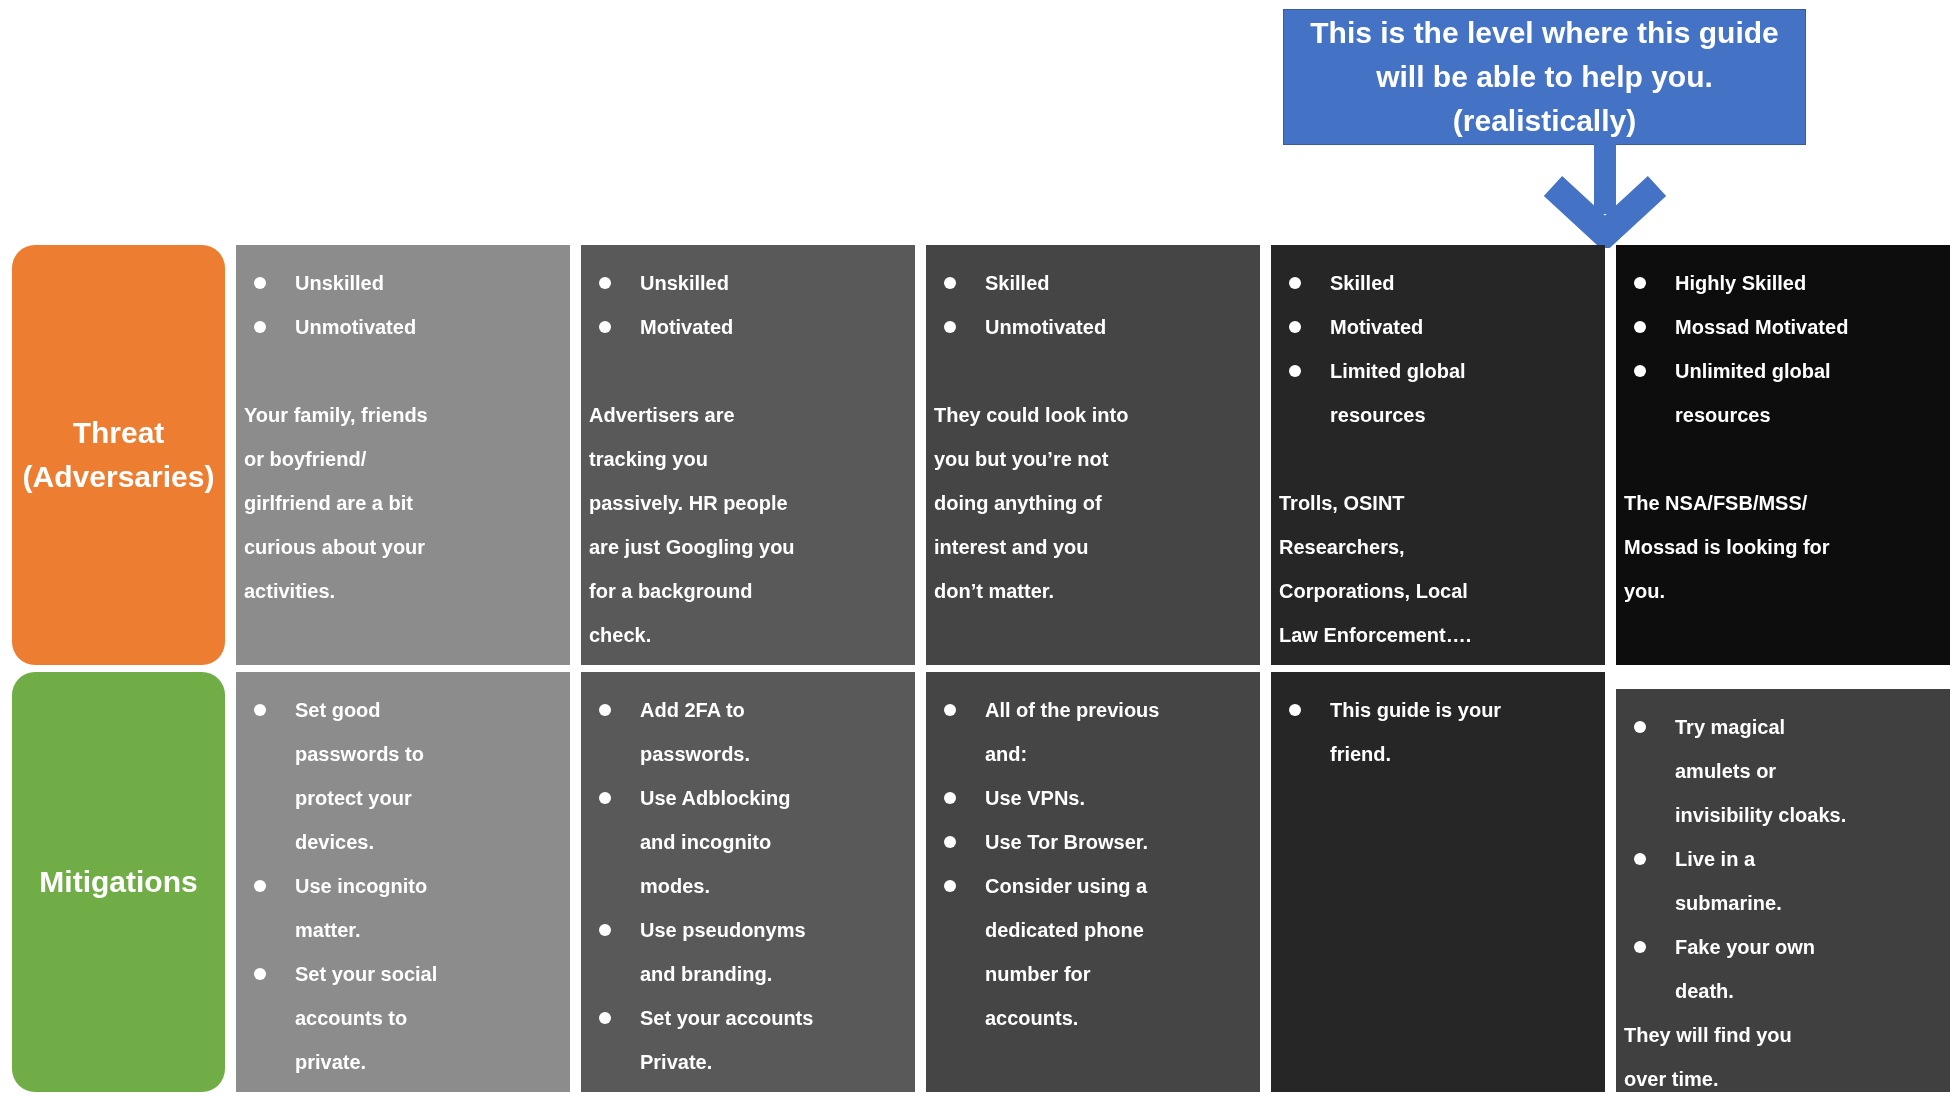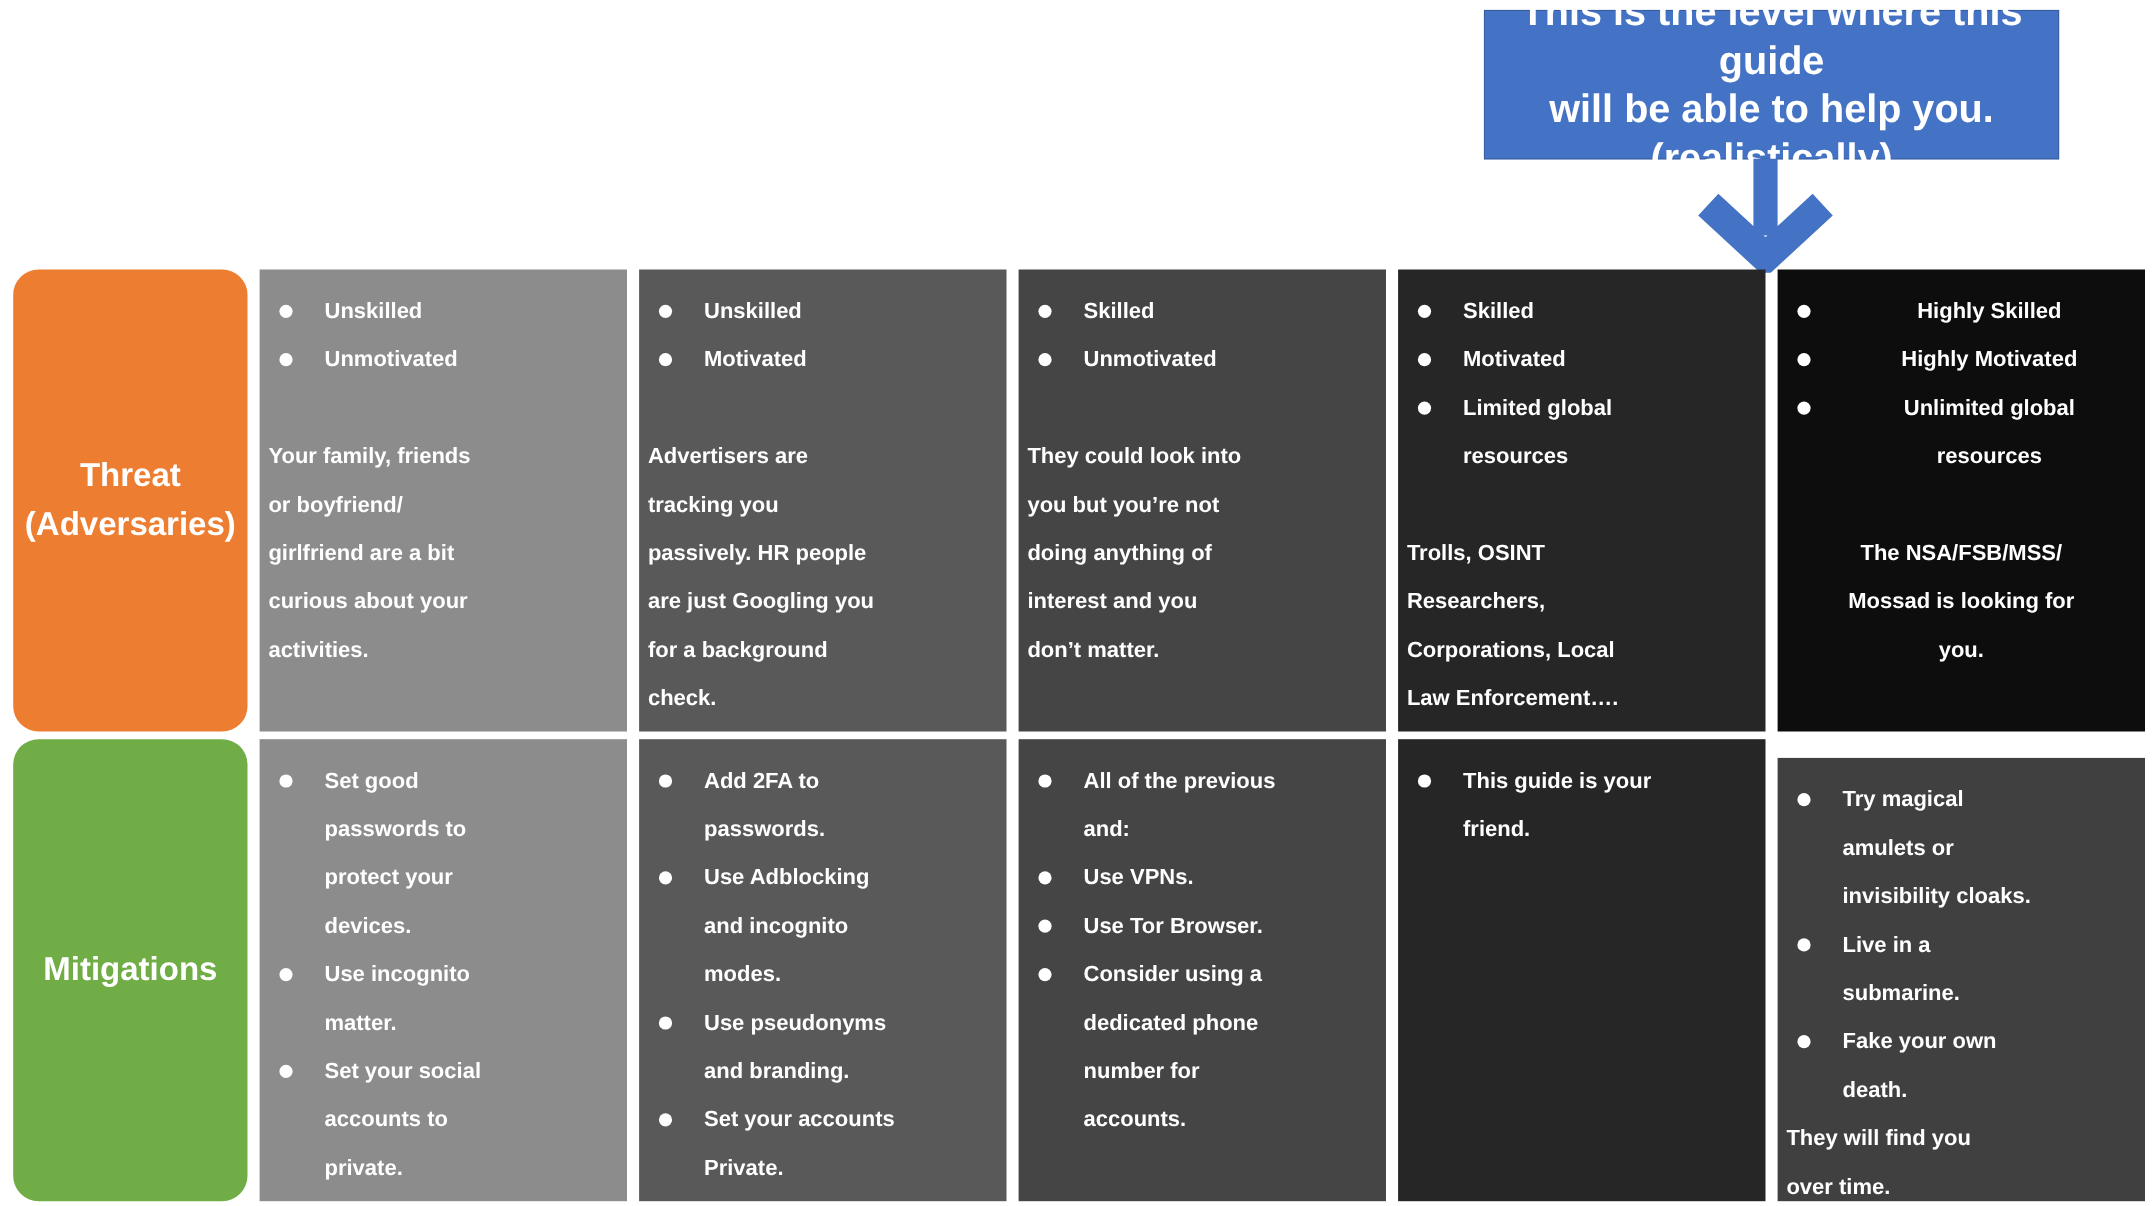--- a/index.html
+++ b/index.html
@@ -12,31 +12,31 @@
     position: relative;
     width: 1958px;
     height: 1096px;
     background: #ffffff;
     overflow: hidden;
   }
 
   
   .callout {
     position: absolute;
-    left: 1349px;
+    left: 1283px;
     top: 9px;
     width: 523px;
     height: 136px;
     display: flex;
     align-items: center;
     justify-content: center;
     text-align: center;
     color: #ffffff;
     font-weight: bold;
-    font-size: 36px;
+    font-size: 30px;
     line-height: 44px;
     white-space: pre-line;
     box-sizing: border-box;
     border: 1px solid rgba(0,0,0,0.18);
   }
   .arrow-wrap {
     position: absolute;
     left: 1540px;
     top: 144px;
     width: 130px;
@@ -162,24 +162,24 @@
           <li>Skilled</li>
           <li>Motivated</li>
           <li>Limited global
 resources</li>
         </ul>
         <p class="cell-para">Trolls, OSINT
 Researchers,
 Corporations, Local
 Law Enforcement….</p>
       </div>
-      <div class="cell level" style="background: rgb(13, 13, 13); text-align: center;">
+      <div class="cell level" style="background: rgb(13, 13, 13);">
         <ul class="bullets">
           <li>Highly Skilled</li>
-          <li>Highly Motivated</li>
+          <li>Mossad Motivated</li>
           <li>Unlimited global
 resources</li>
         </ul>
         <p class="cell-para">The NSA/FSB/MSS/
 Mossad is looking for
 you.</p>
       </div>
     <div class="cell header" id="mitigations-row-header" style="background: rgb(112, 173, 71);">Mitigations</div>
       <div class="cell level" style="background: rgb(140, 140, 140);">
         <ul class="bullets">

